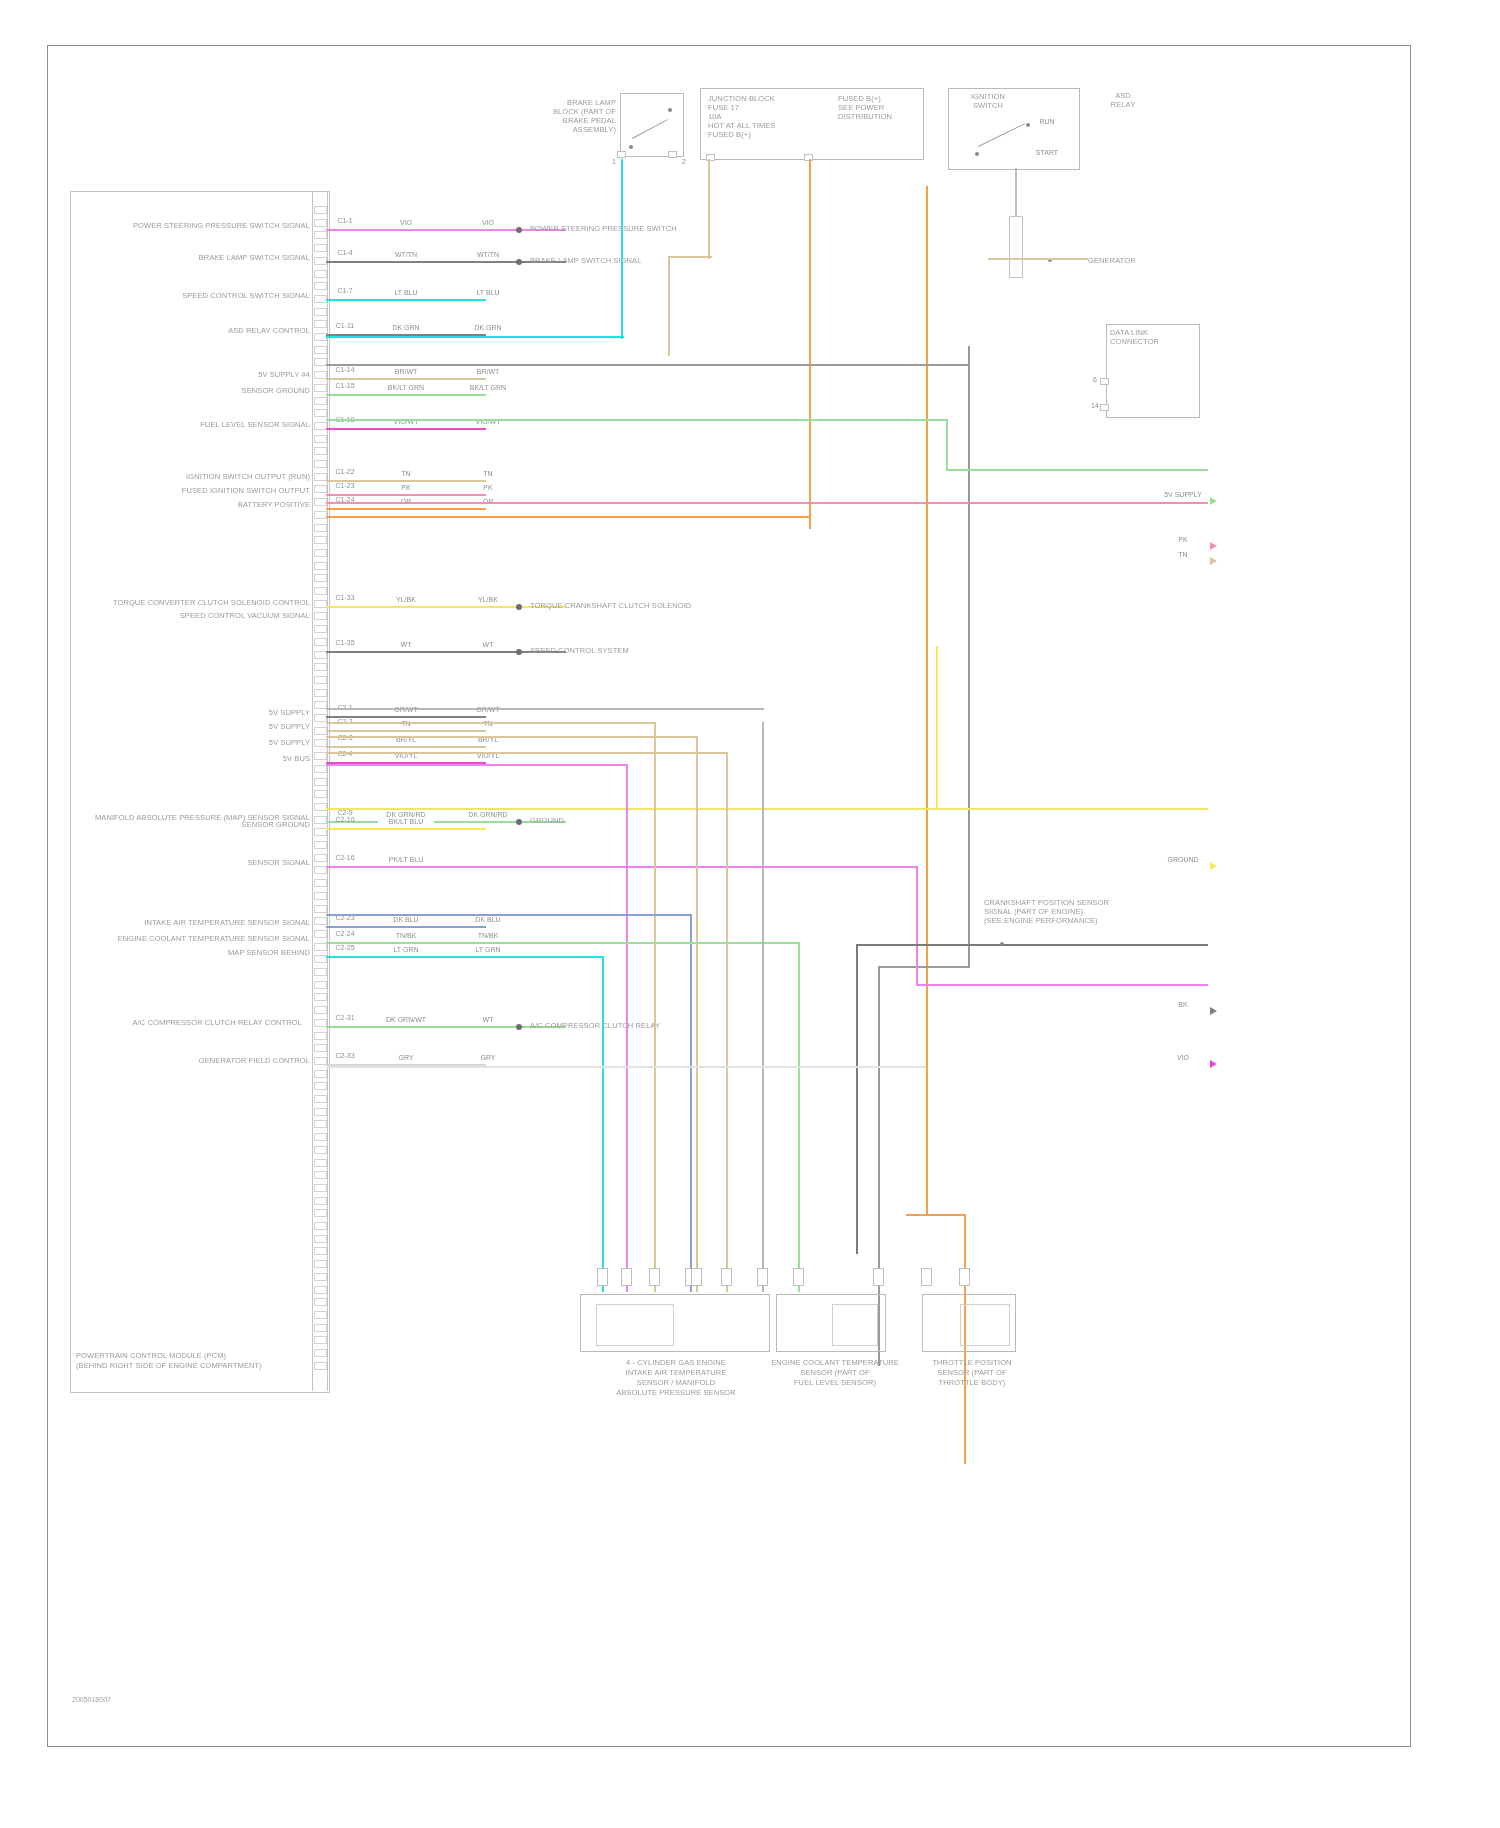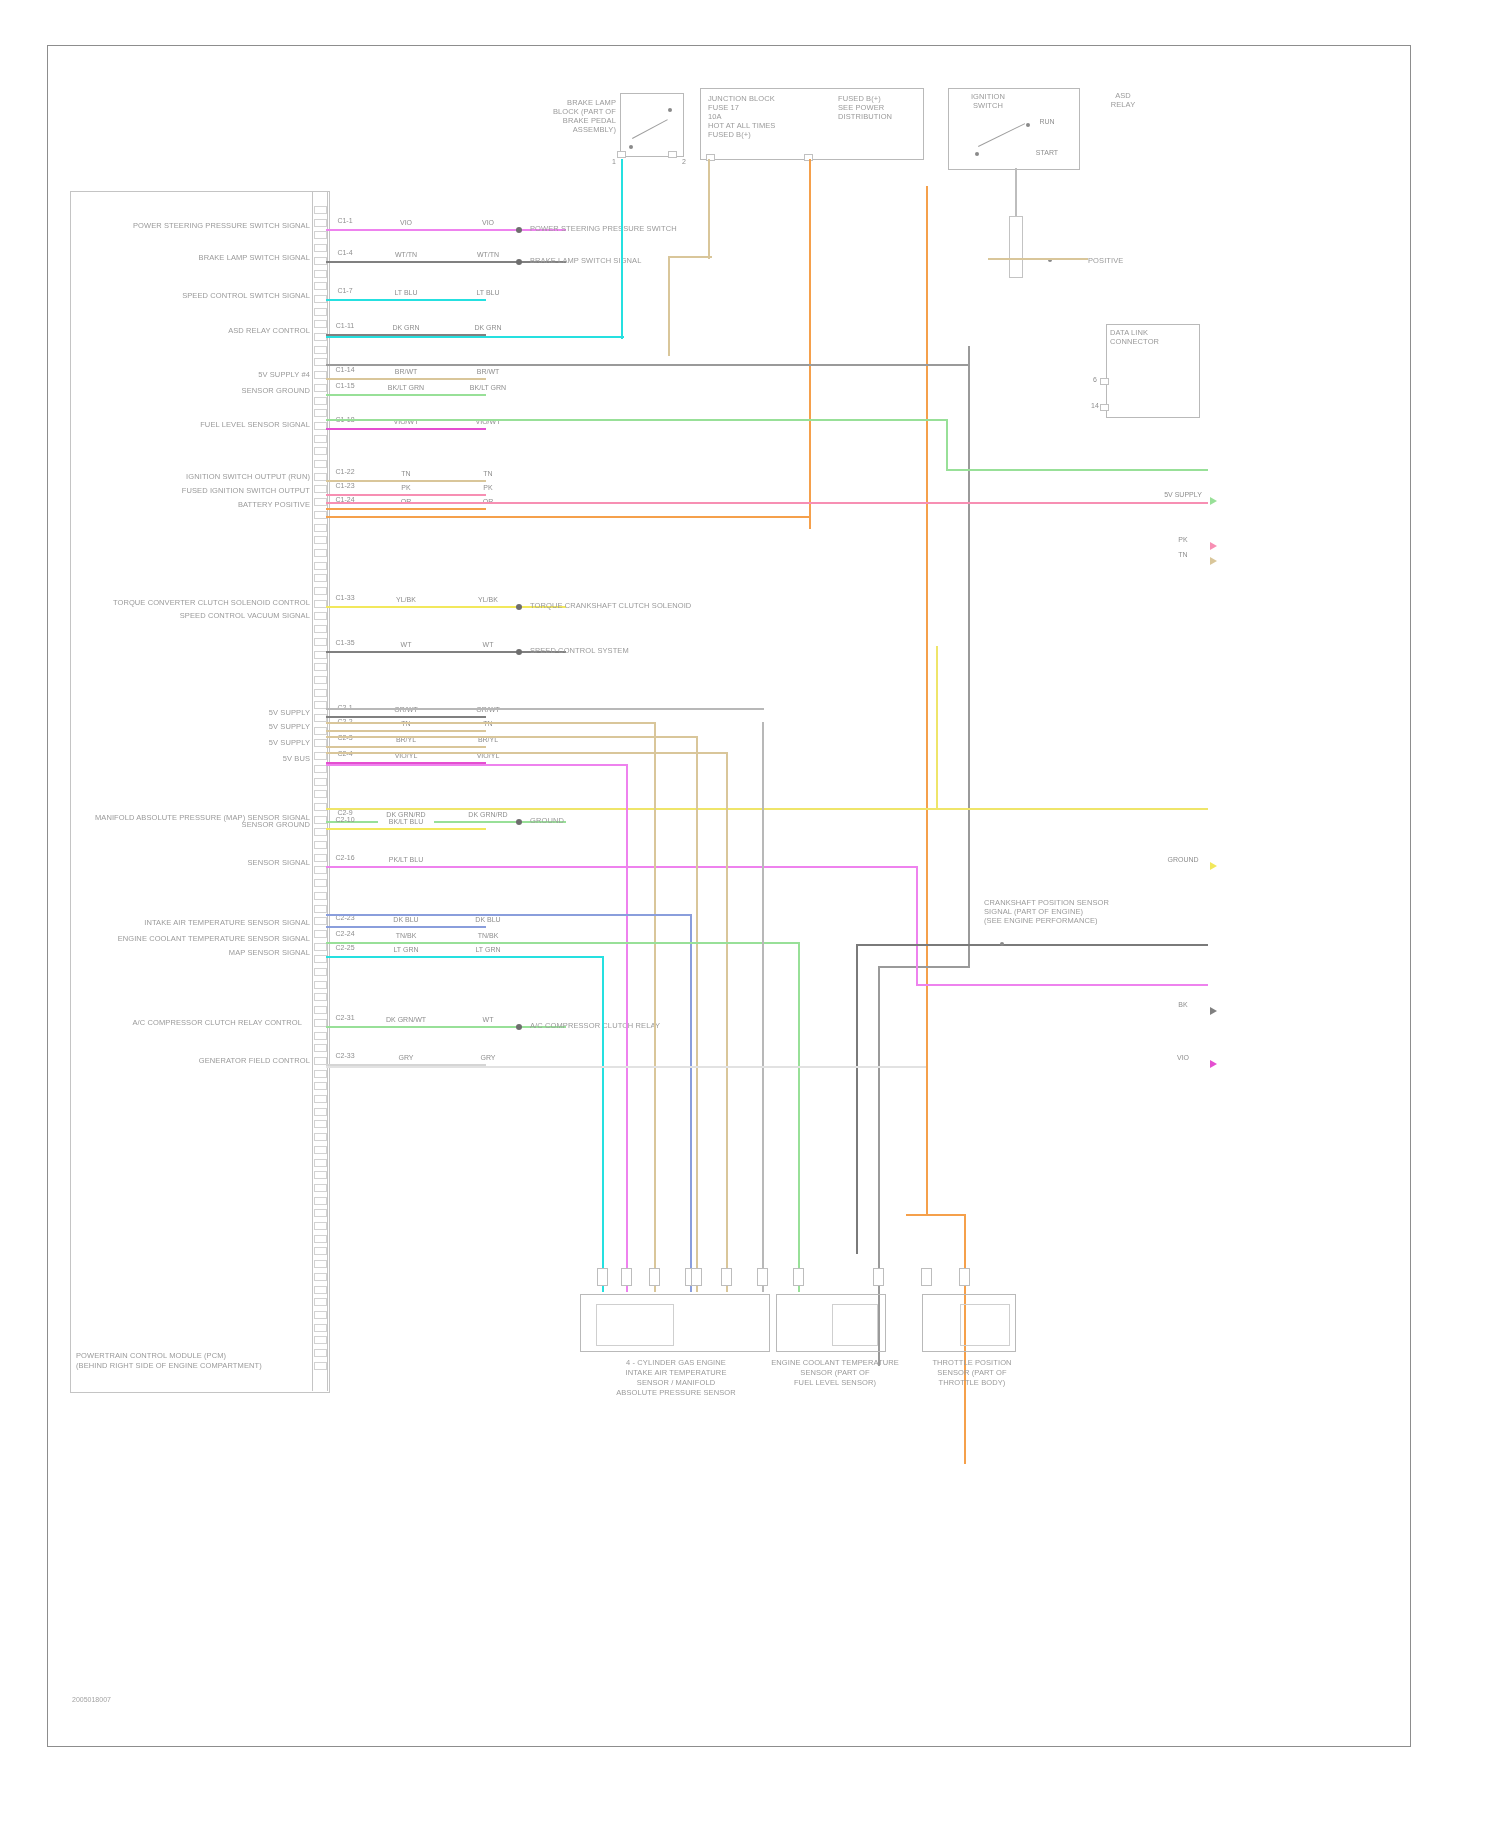--- a/index.html
+++ b/index.html
@@ -278,21 +278,21 @@
         <div class="lbl r" style="left: 40px; top: 872px; width: 222px;">INTAKE AIR TEMPERATURE SENSOR SIGNAL</div>
         <div class="wlbl" style="left: 282px; top: 868px; width: 30px;">C2-23</div>
         <div class="wire h" style="left: 278px; top: 880px; width: 160px; background: rgb(138, 158, 220);"></div>
         <div class="wlbl" style="left: 330px; top: 870px; width: 56px; background: rgb(255, 255, 255);">DK BLU</div>
         <div class="wlbl" style="left: 412px; top: 870px; width: 56px; background: rgb(255, 255, 255);">DK BLU</div>
         <div class="lbl r" style="left: 40px; top: 888px; width: 222px;">ENGINE COOLANT TEMPERATURE SENSOR SIGNAL</div>
         <div class="wlbl" style="left: 282px; top: 884px; width: 30px;">C2-24</div>
         <div class="wire h" style="left: 278px; top: 896px; width: 160px; background: rgb(217, 198, 154);"></div>
         <div class="wlbl" style="left: 330px; top: 886px; width: 56px; background: rgb(255, 255, 255);">TN/BK</div>
         <div class="wlbl" style="left: 412px; top: 886px; width: 56px; background: rgb(255, 255, 255);">TN/BK</div>
-        <div class="lbl r" style="left: 40px; top: 902px; width: 222px;">MAP SENSOR SIGNAL</div>
+        <div class="lbl r" style="left: 40px; top: 902px; width: 222px;">MAP SENSOR BEHIND</div>
         <div class="wlbl" style="left: 282px; top: 898px; width: 30px;">C2-25</div>
         <div class="wire h" style="left: 278px; top: 910px; width: 160px; background: rgb(37, 224, 224);"></div>
         <div class="wlbl" style="left: 330px; top: 900px; width: 56px; background: rgb(255, 255, 255);">LT GRN</div>
         <div class="wlbl" style="left: 412px; top: 900px; width: 56px; background: rgb(255, 255, 255);">LT GRN</div>
         <div class="lbl r" style="left: 32px; top: 972px; width: 222px;">A/C COMPRESSOR CLUTCH RELAY CONTROL</div>
         <div class="wlbl" style="left: 282px; top: 968px; width: 30px;">C2-31</div>
         <div class="wire h" style="left: 278px; top: 980px; width: 240px; background: rgb(152, 224, 152);"></div>
         <div class="wlbl" style="left: 330px; top: 970px; width: 56px; background: rgb(255, 255, 255);">DK GRN/WT</div>
         <div class="wlbl" style="left: 412px; top: 970px; width: 56px; background: rgb(255, 255, 255);">WT</div>
         <div class="dot" style="left: 468px; top: 978px;"></div>
@@ -363,21 +363,21 @@
     <div class="wire h" style="left:278px;top:1020px;width:600px;background:#e2e2e2;"></div>
 
     <div class="box" style="left:1058px;top:278px;width:92px;height:92px;"></div>
     <div class="lbl" style="left:1062px;top:282px;width:86px;">DATA LINK
 CONNECTOR</div>
     <div class="wlbl" style="left:1036px;top:330px;width:22px;">6</div>
     <div class="wlbl" style="left:1036px;top:356px;width:22px;">14</div>
     <div class="pin" style="left:1052px;top:332px;"></div>
     <div class="pin" style="left:1052px;top:358px;"></div>
 
-    <div class="lbl" style="left:1040px;top:210px;width:72px;">POSITIVE</div>
+    <div class="lbl" style="left:1040px;top:210px;width:72px;">GENERATOR</div>
     <div class="sdot" style="left:1000px;top:212px;"></div>
     <div class="wire h" style="left:940px;top:212px;width:100px;background:#d9c69a;"></div>
 
     <div id="rightlabels">
         <div class="wlbl" style="left: 1110px; top: 445px; width: 50px; background: rgb(255, 255, 255);">5V SUPPLY</div>
         <div class="arrow" style="left: 1162px; top: 451px; border-left: 7px solid rgb(152, 224, 152);"></div>
         <div class="wlbl" style="left: 1110px; top: 490px; width: 50px; background: rgb(255, 255, 255);">PK</div>
         <div class="arrow" style="left: 1162px; top: 496px; border-left: 7px solid rgb(247, 143, 179);"></div>
         <div class="wlbl" style="left: 1110px; top: 810px; width: 50px; background: rgb(255, 255, 255);">GROUND</div>
         <div class="arrow" style="left: 1162px; top: 816px; border-left: 7px solid rgb(242, 232, 92);"></div>

